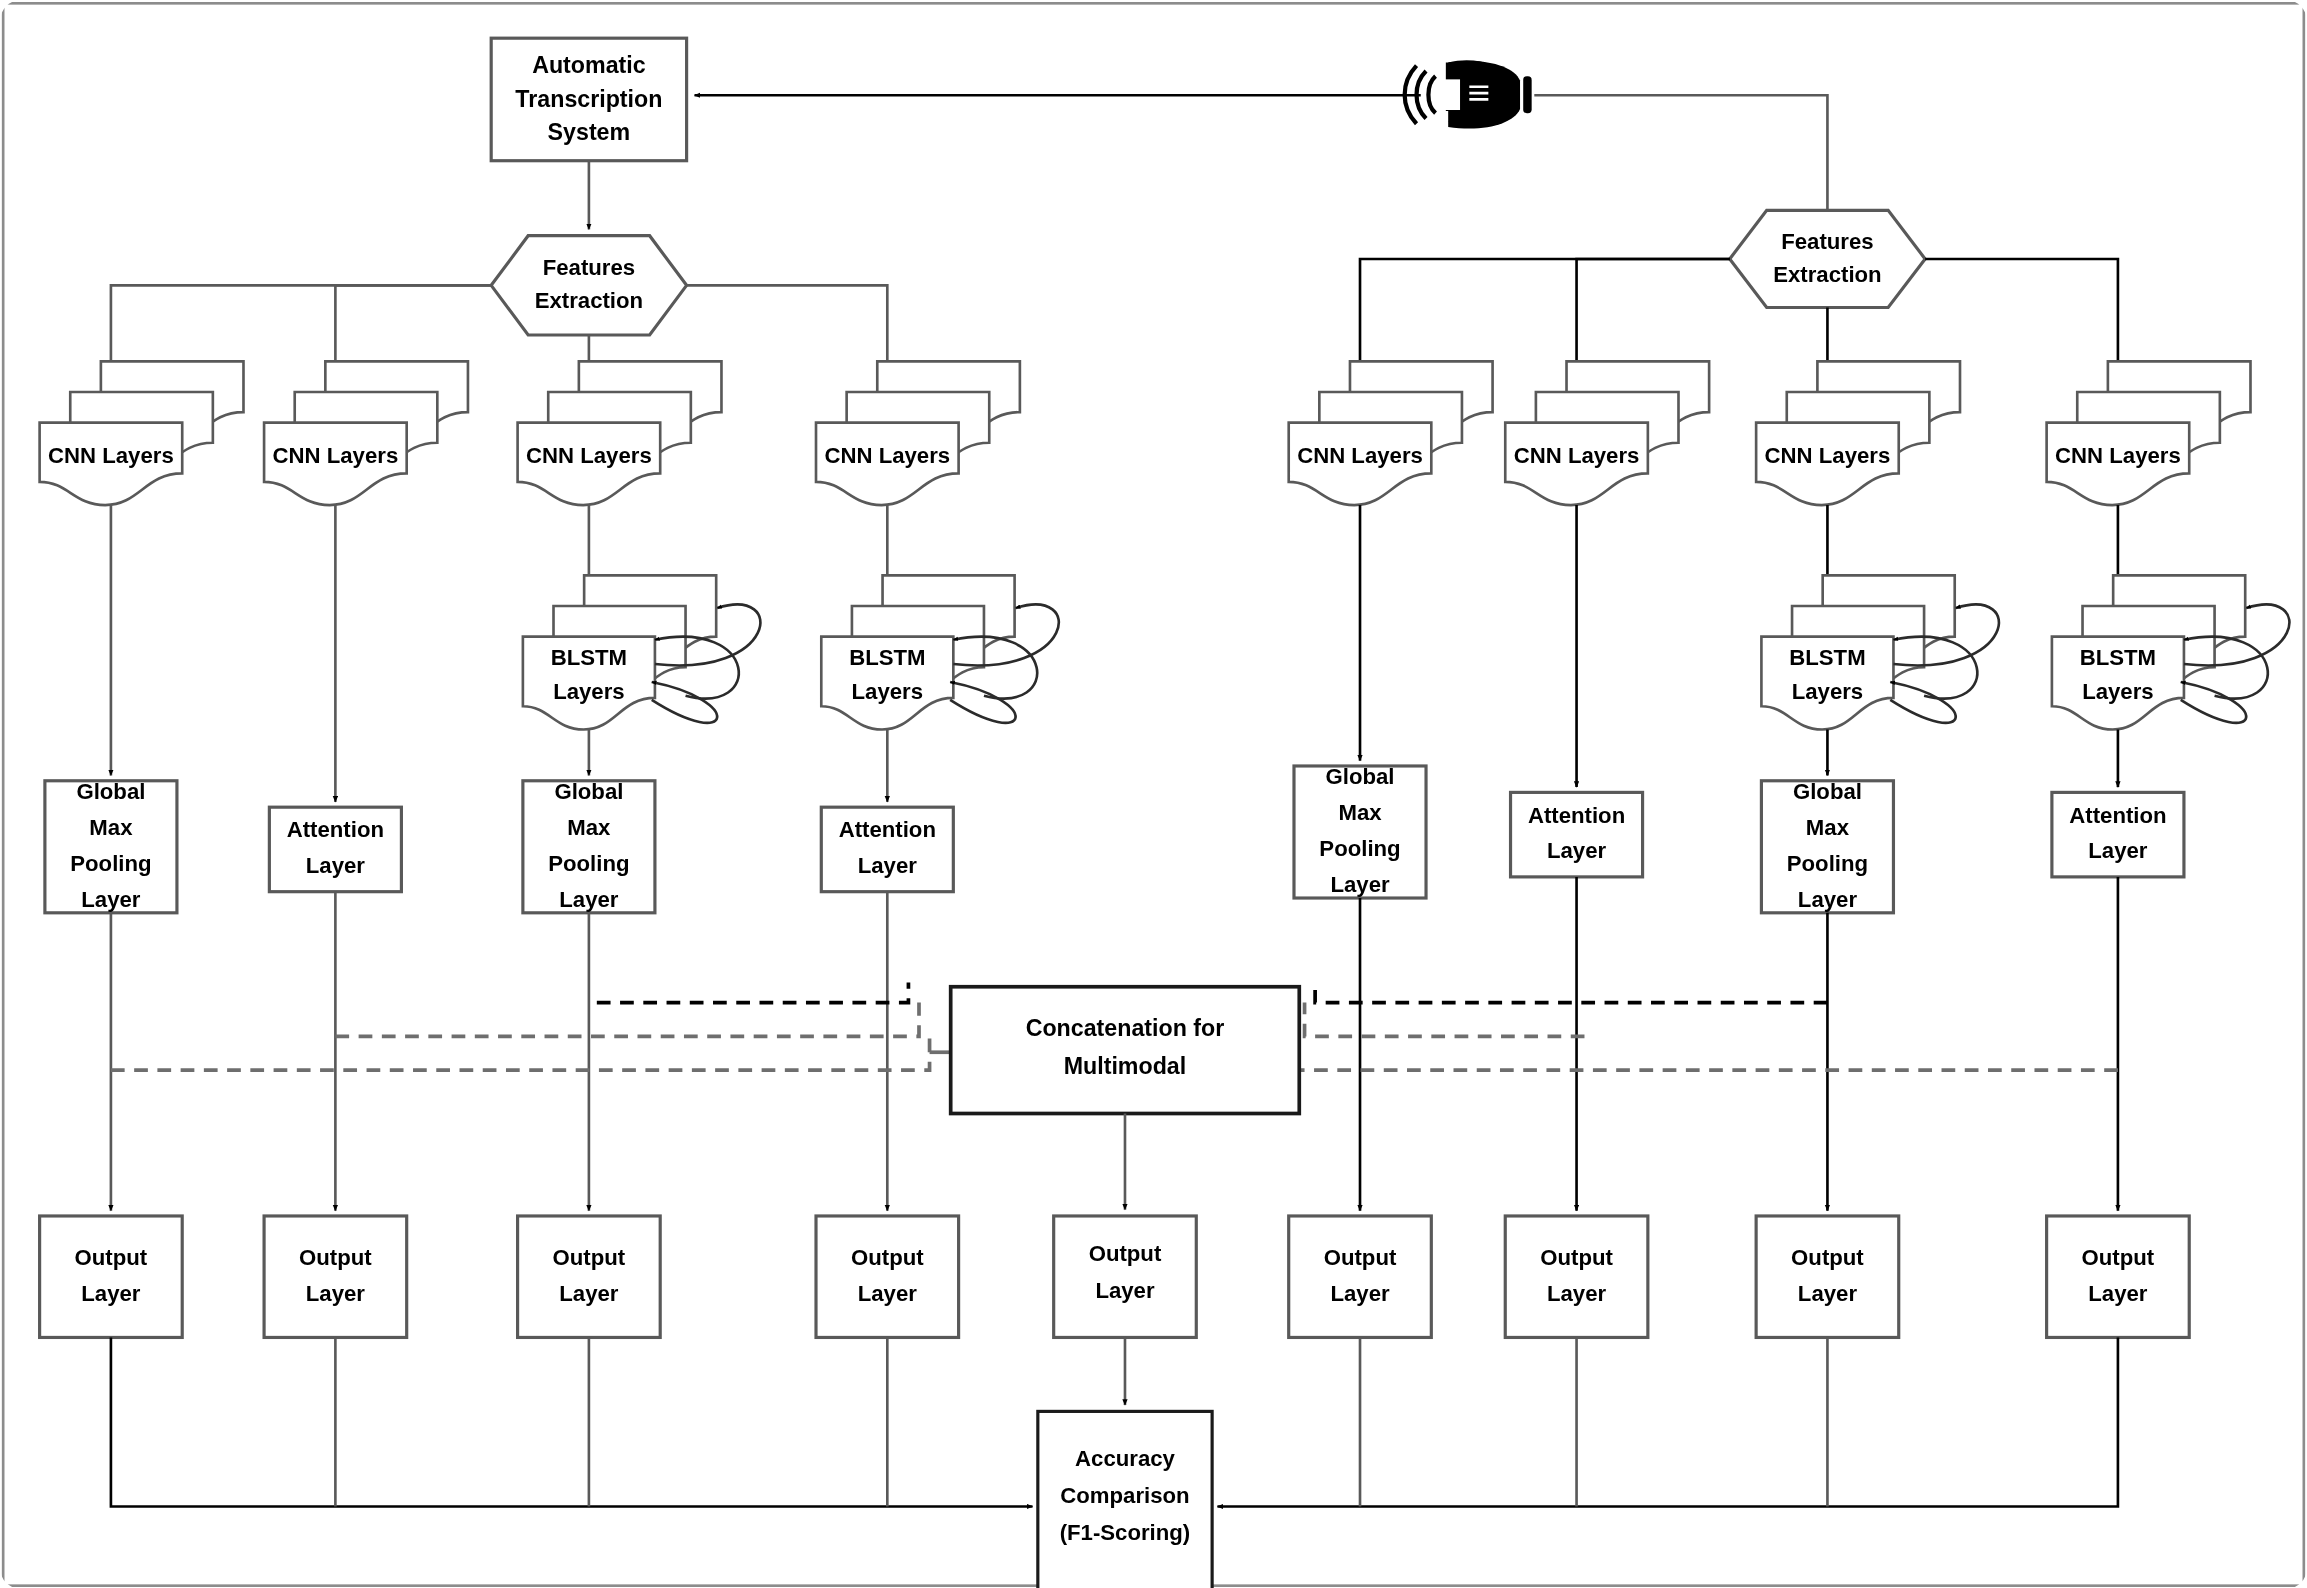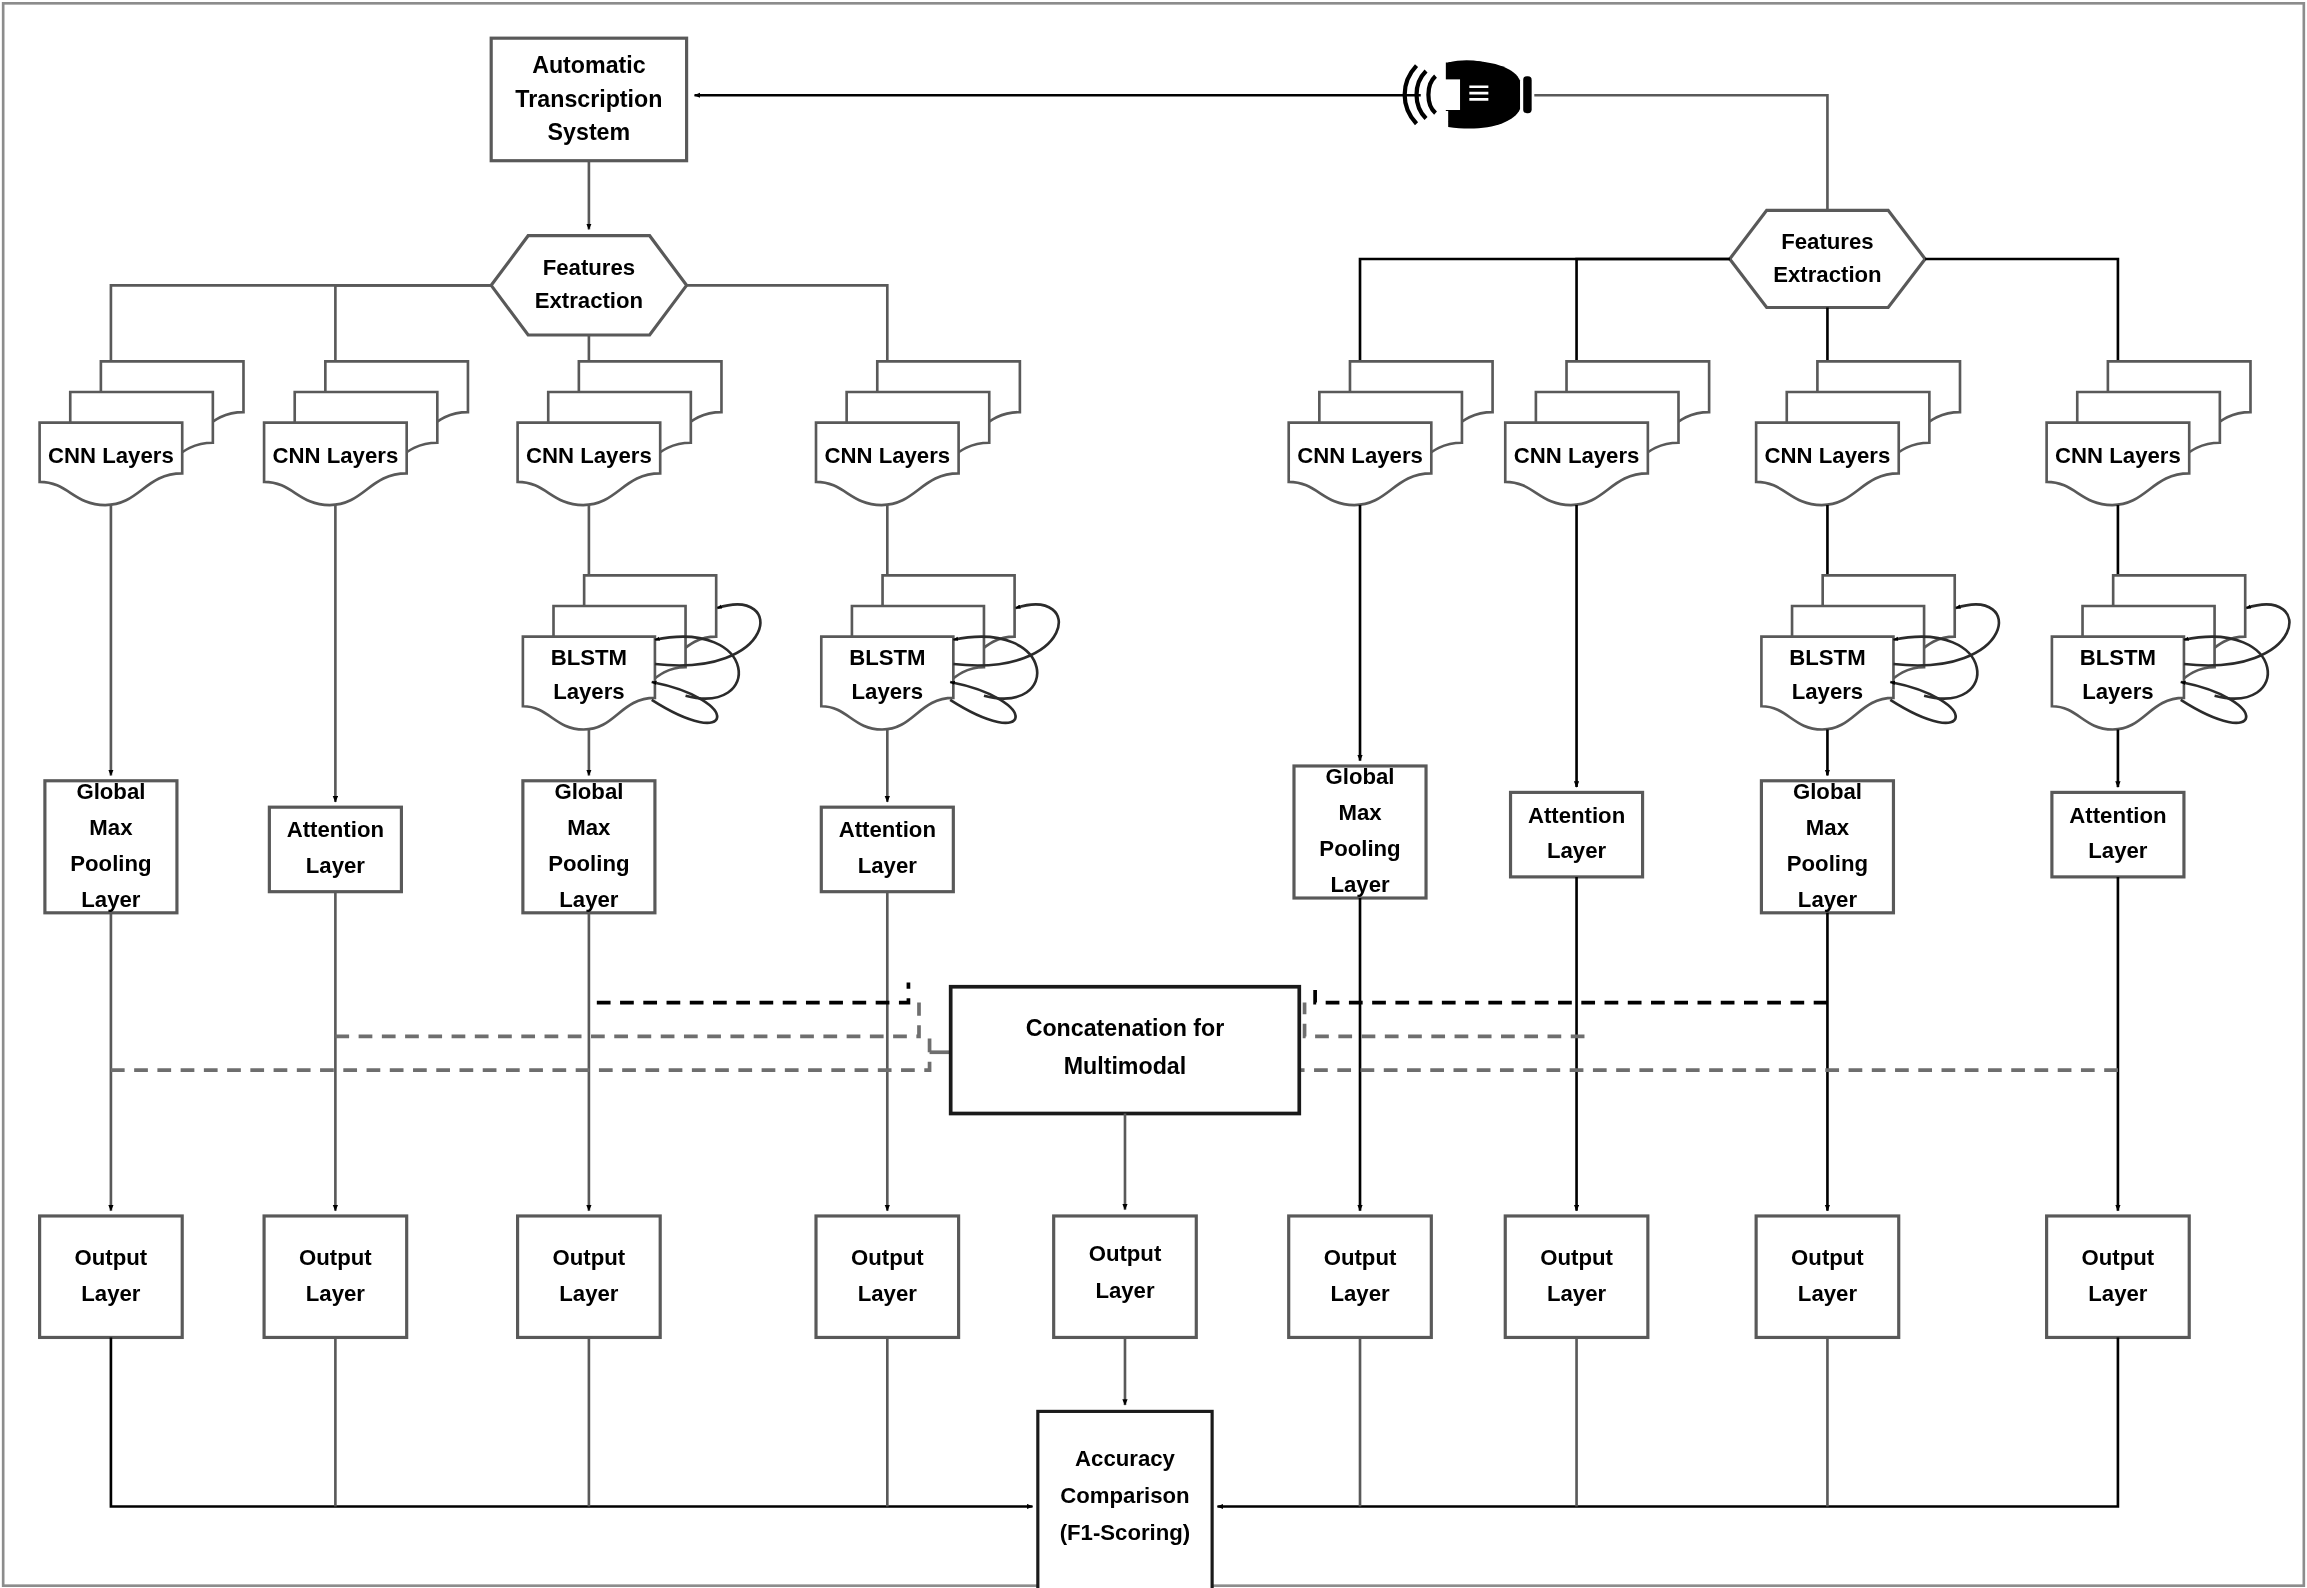--- a/index.html
+++ b/index.html
@@ -1,17 +1,17 @@
 <!DOCTYPE html>
 <html style="font-size:8.5px"><head>
 <meta charset="utf-8">
 <style>
   html,body{margin:0;padding:0;background:#ffffff;}
   #stage{position:relative;width:2307px;height:1589px;background:#ffffff;
-         font-family:"Liberation Sans", sans-serif;overflow:hidden;}
+         font-family:"Liberation Sans", sans-serif;overflow:hidden;border-radius:21px;}
   svg.canvas{position:absolute;left:0;top:0;width:2307px;height:1589px;}
   .lbl{font-family:"Liberation Sans", sans-serif;font-weight:bold;fill:#000;
        text-anchor:middle;dominant-baseline:middle;}
 </style>
 </head>
 <body>
 
 <div id="stage">
 <svg class="canvas" viewBox="0 0 4368 3008">
   <defs>

